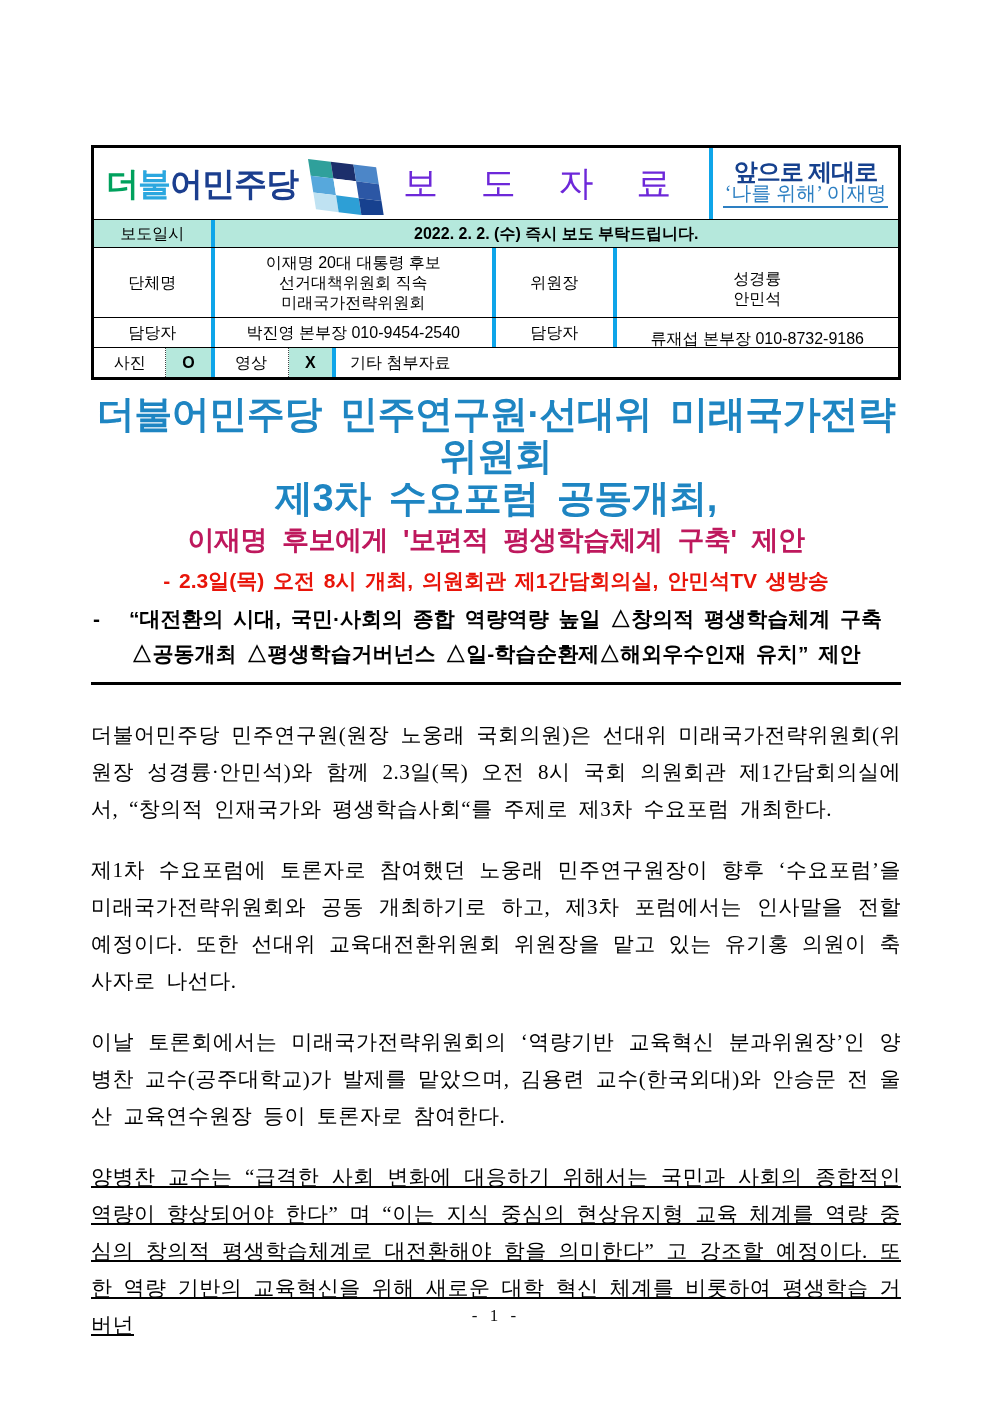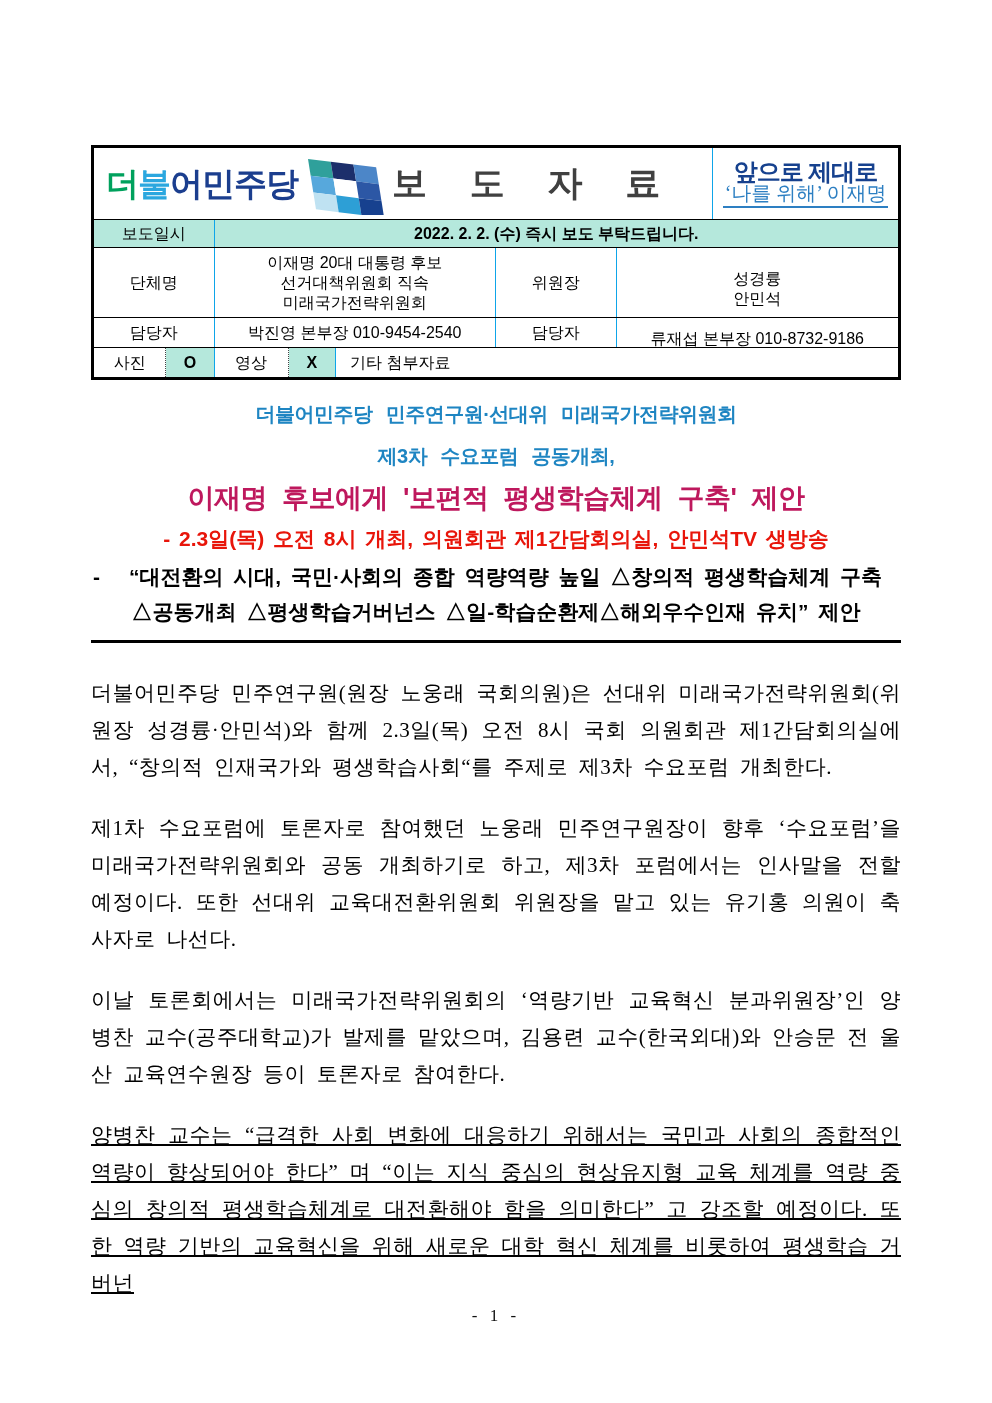--- a/index.html
+++ b/index.html
@@ -10,21 +10,21 @@
     background:#fff; overflow:hidden;
   }
   .content { position:absolute; left:91px; top:145px; width:810px; }
 
   
   .info-table { border:3px solid #000; background:#fff; }
   .trow { display:flex; border-bottom:1px solid #000; align-items:stretch; }
   .trow:last-child { border-bottom:none; }
   .tcell {
     display:flex; flex-direction:column; justify-content:center; align-items:center;
-    border-right:1px solid #0ea5e9; font-size:16px; line-height:20px; text-align:center;
+    border-right:4px solid #0ea5e9; font-size:16px; line-height:20px; text-align:center;
     padding:2px 4px;
   }
   .tcell:last-child { border-right:none; }
   .tcell.dotted { border-right:1px dotted #444; }
   .cyan { background:#b5e8dc; }
 
   .row-head { height:72px; }
   .row-head .logo-cell { flex:1 1 77%; flex-direction:row; justify-content:flex-start; padding:0 0 0 12px; }
   .row-head .slogan-cell { flex:0 0 23%; padding:6px 8px 4px; }
 
@@ -47,33 +47,33 @@
   .row-media .m5 { flex:1 1 auto; align-items:flex-start; padding-left:14px; }
 
   
   .logo-group { display:flex; align-items:center; gap:2px; }
   .logo-word { font-size:33px; font-weight:900; letter-spacing:-1px; white-space:nowrap; }
   .logo-word .g { color:#00a15d; }
   .logo-word .b { color:#2ba7df; }
   .logo-word .n { color:#1b3e8e; }
   .flag { margin-top:-8px; }
   .doc-type {
-    flex:1; text-align:left; font-family:"Liberation Serif", serif;
-    font-size:35px; letter-spacing:17px; color:#404040; padding-right:10px;font-weight:bold;
+    flex:1; text-align:center; font-family:"Liberation Serif", serif;
+    font-size:35px; letter-spacing:17px; color:#6d28d9; padding-right:10px;
   }
   .slogan1 { font-size:24px; font-weight:900; color:#16418e; letter-spacing:-1px; white-space:nowrap; }
   .slogan2 {
     font-family:"Liberation Serif", serif; font-size:20px; color:#2d7fc2;
     border-bottom:2px solid #2d7fc2; padding:1px 2px 3px; white-space:nowrap;
   }
 
   
   .headline { margin-top:13px; text-align:center; }
   .hl { color:#1f7dc2; font-weight:800; letter-spacing:-0.5px; word-spacing:8px; }
-  .hl1, .hl2 { font-size:20px; line-height:42px; color:#1e85c2; }
+  .hl1, .hl2 { font-size:38px; line-height:42px; color:#1e85c2; }
   .hl3 { font-size:27px; line-height:42px; color:#be185d; }
   .hl-red { color:#e8150a; font-size:21px; font-weight:800; line-height:36px; word-spacing:3px; margin-top:2px; }
   .hl-black1 { display:flex; align-items:flex-start; text-align:left;
     font-size:21px; font-weight:800; line-height:34px; word-spacing:4px; margin-top:3px; padding:0 2px; }
   .hl-black1 .dash { flex:0 0 36px; }
   .hl-black1 .txt { flex:1; }
   .hl-black2 { font-size:21px; font-weight:800; line-height:36px; word-spacing:4px; }
 
   .divider { border-top:3px solid #000; margin-top:10px; }
 

